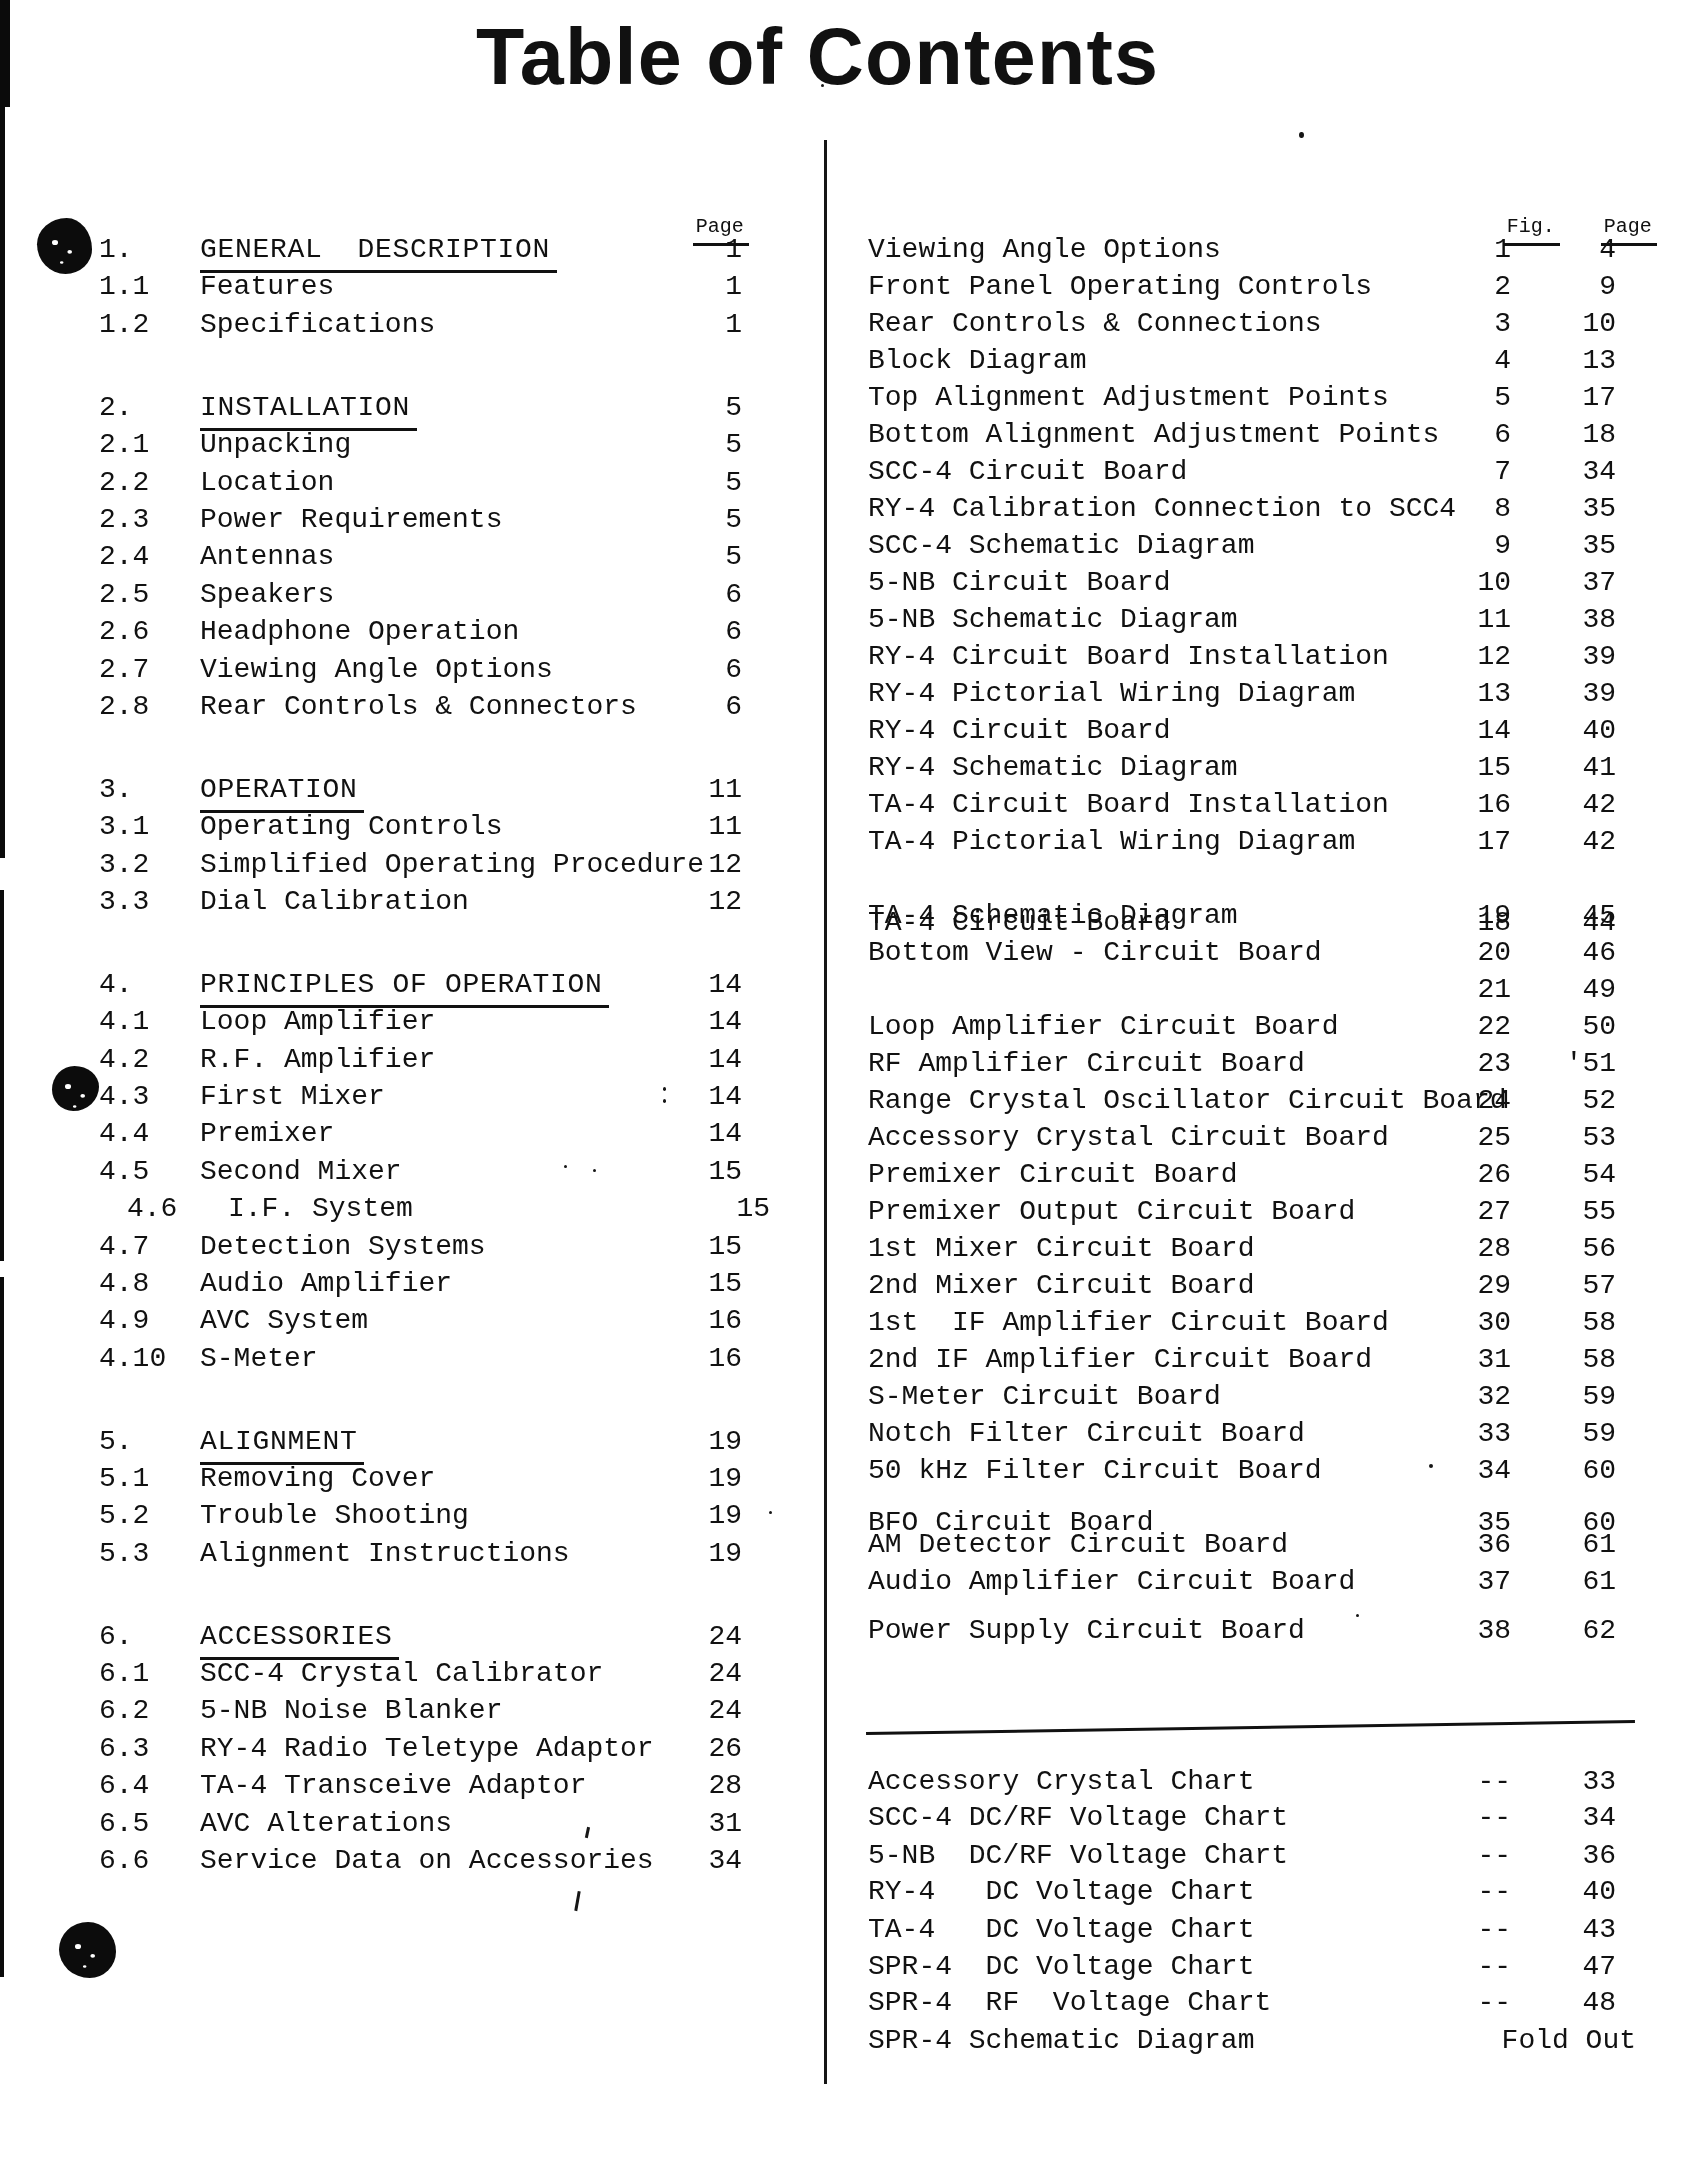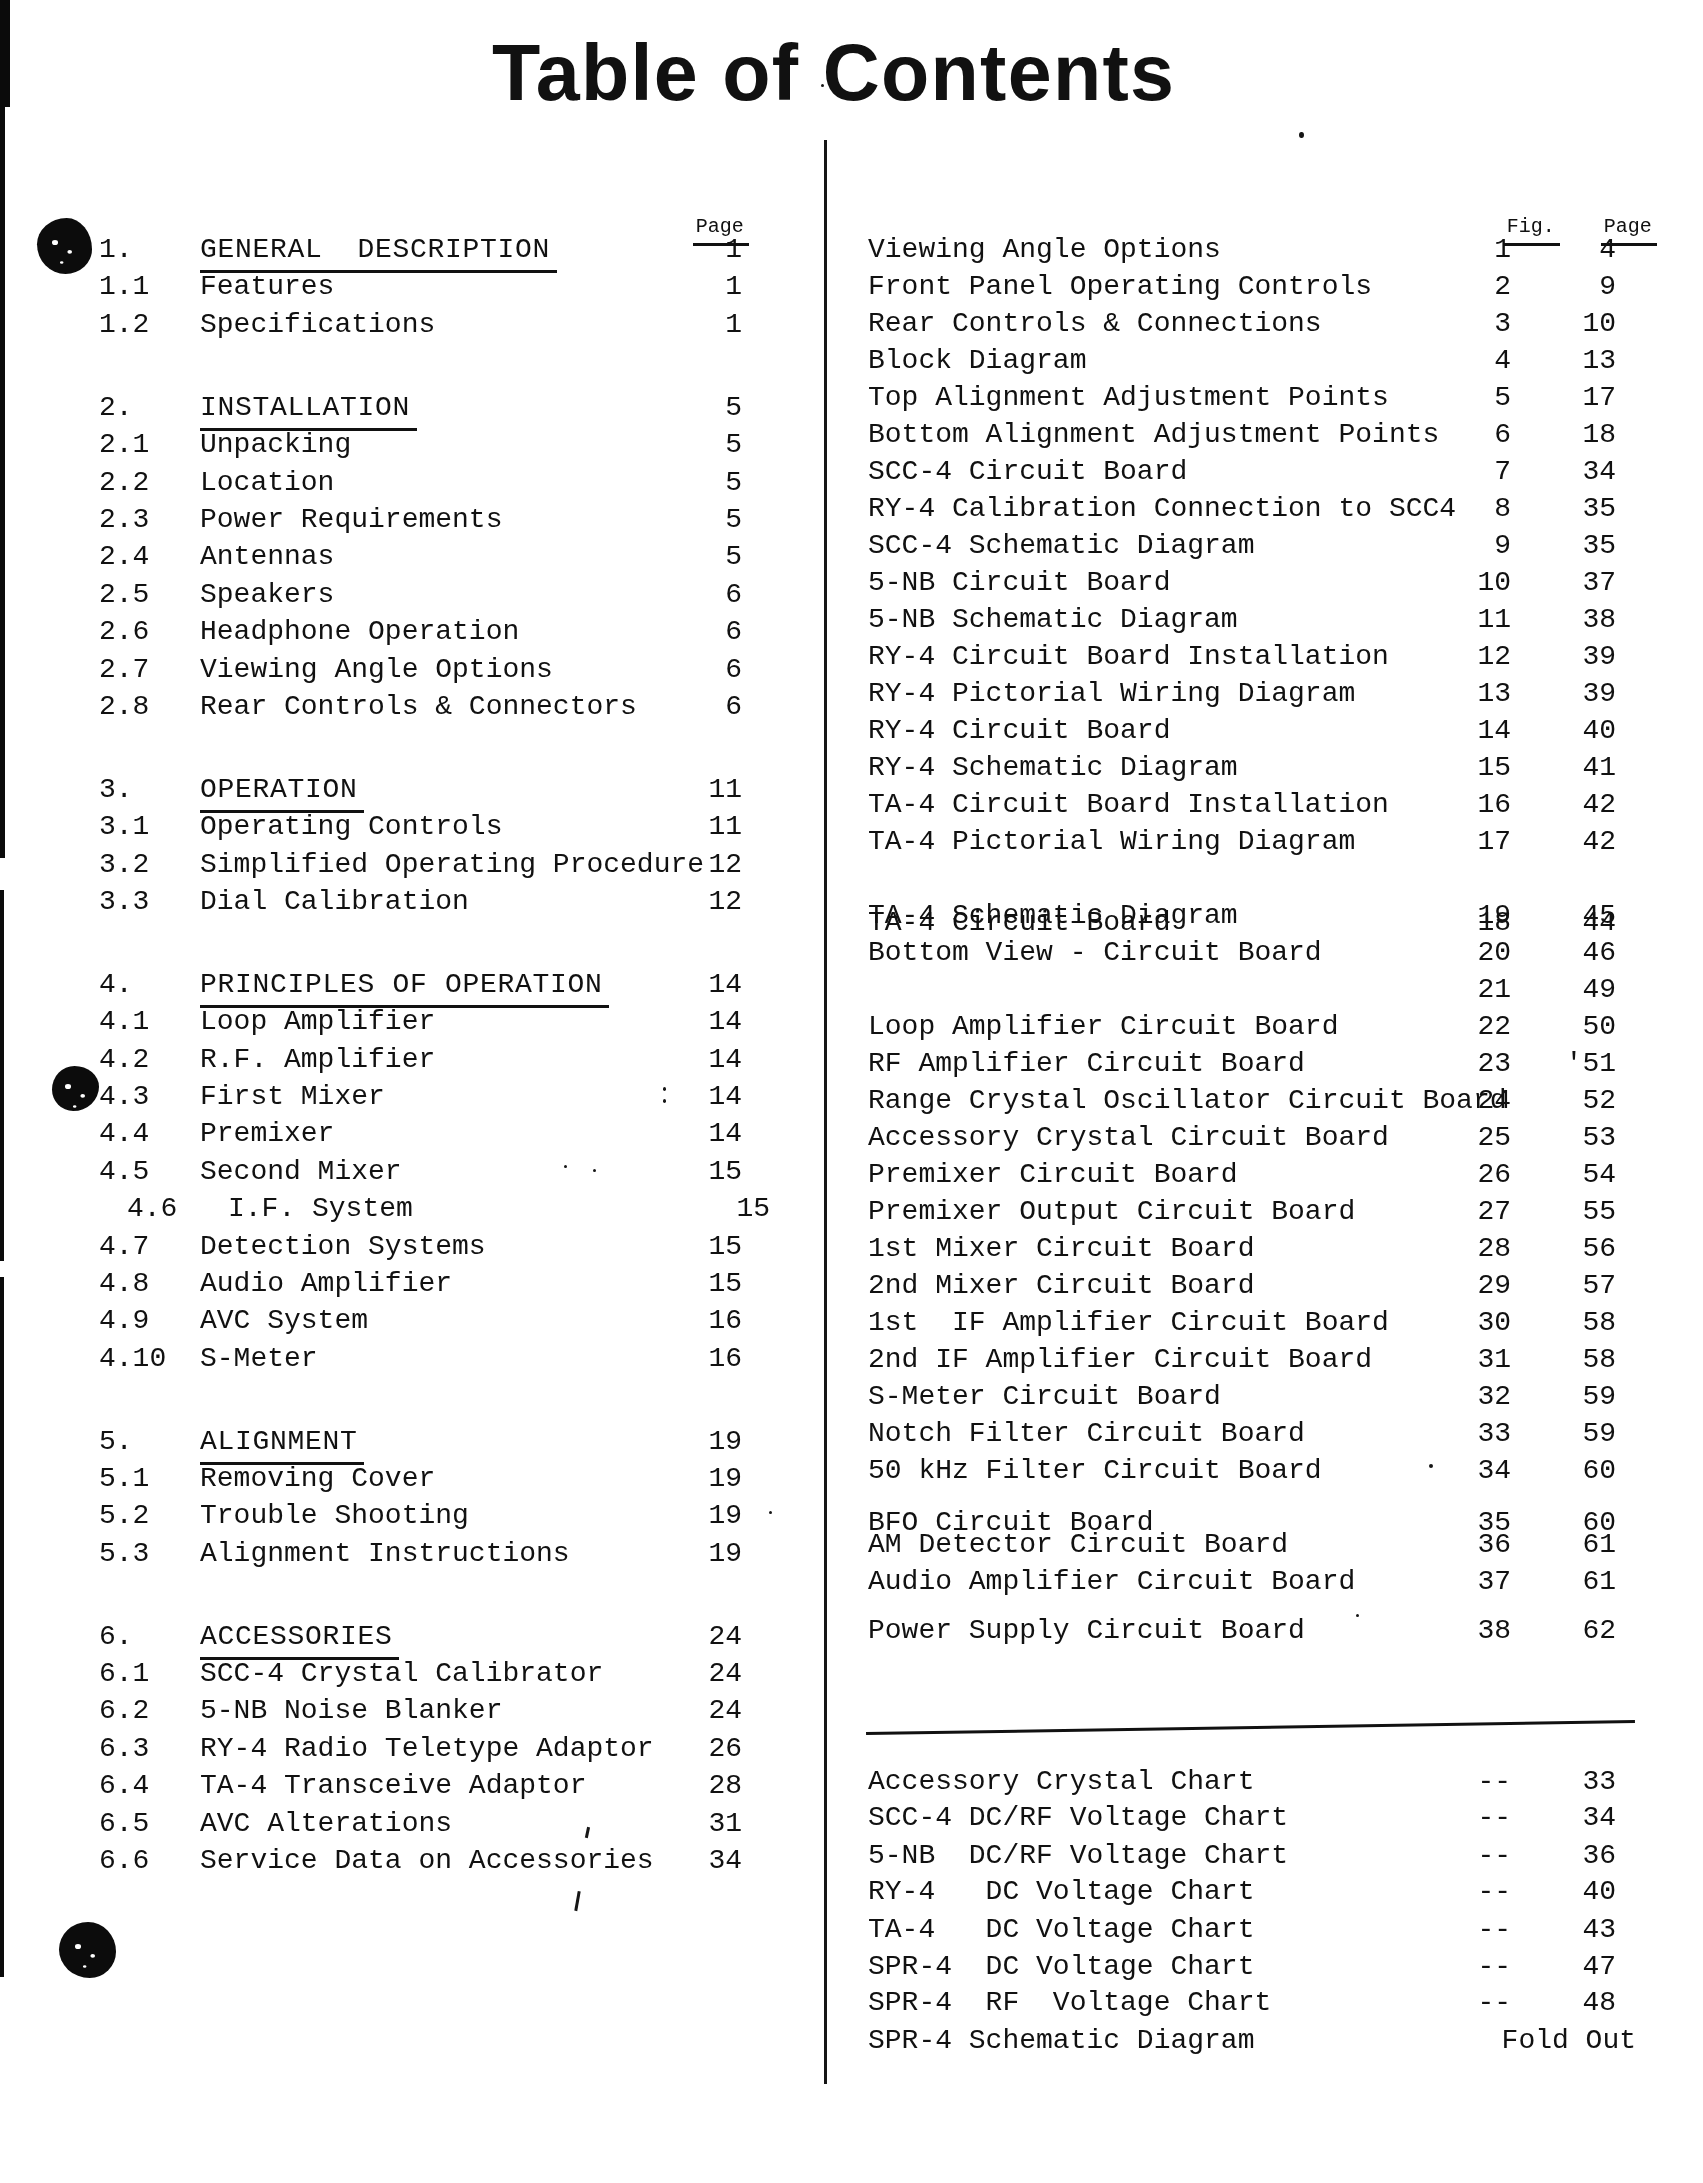--- a/index.html
+++ b/index.html
@@ -2,21 +2,21 @@
 <html style="font-size:10.7px"><head>
 <meta charset="utf-8">
 <style>
   html,body{margin:0;padding:0;background:#e8e8e8;}
   .page{
     position:relative;width:1703px;height:2183px;background:#ffffff;
     color:#111;font-family:"Liberation Mono","DejaVu Sans Mono",monospace;
     overflow:hidden;
   }
   .title{
-    position:absolute;left:476px;top:10.7px;margin:16px;
+    position:absolute;left:476px;top:10.7px;margin:0;
     font-family:"Liberation Sans","DejaVu Sans",sans-serif;
     font-weight:bold;font-size:79px;letter-spacing:1.3px;white-space:nowrap;
   }
   .colhdr{position:absolute;font-size:20px;white-space:pre;}
   .uline{display:inline-block;border-bottom:3.3px solid #111;padding:0 5.3px 4.7px 2.7px;}
   .row{position:absolute;left:0;top:0;width:1703px;height:37px;font-size:28px;}
   .cell{position:absolute;white-space:pre;line-height:1.1;}
   .l-num{left:99px;}
   .l-ttl{left:200px;}
   .l-ttl.hdr .txt{display:inline-block;border-bottom:3.3px solid #111;padding:0 6.7px 4px 0;letter-spacing:0.7px;}

